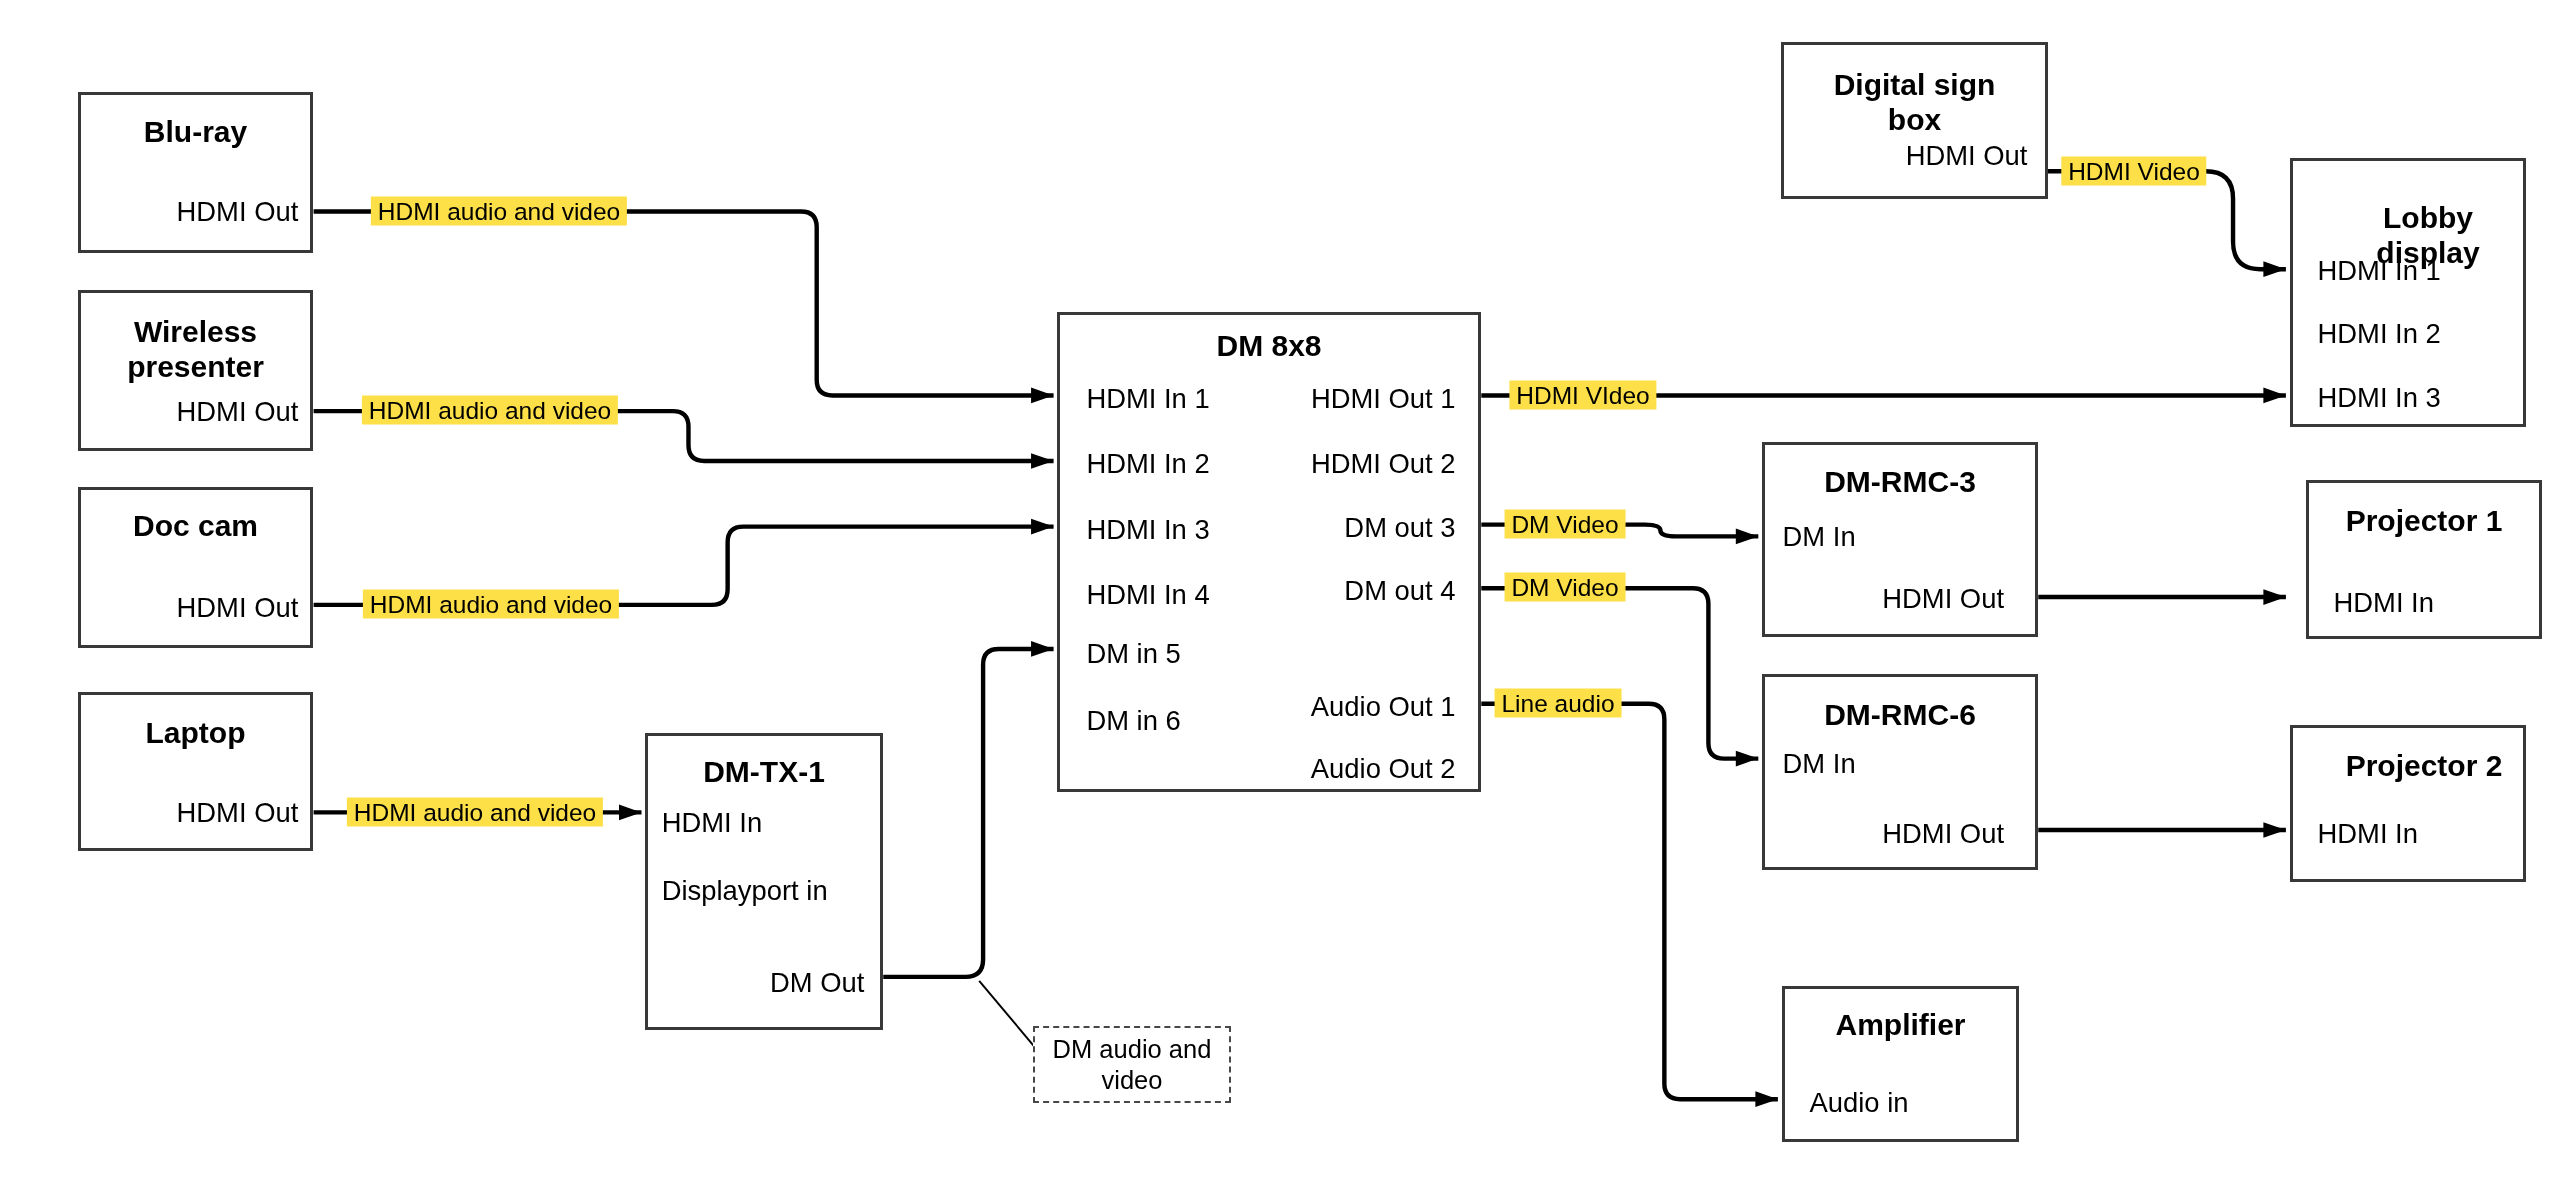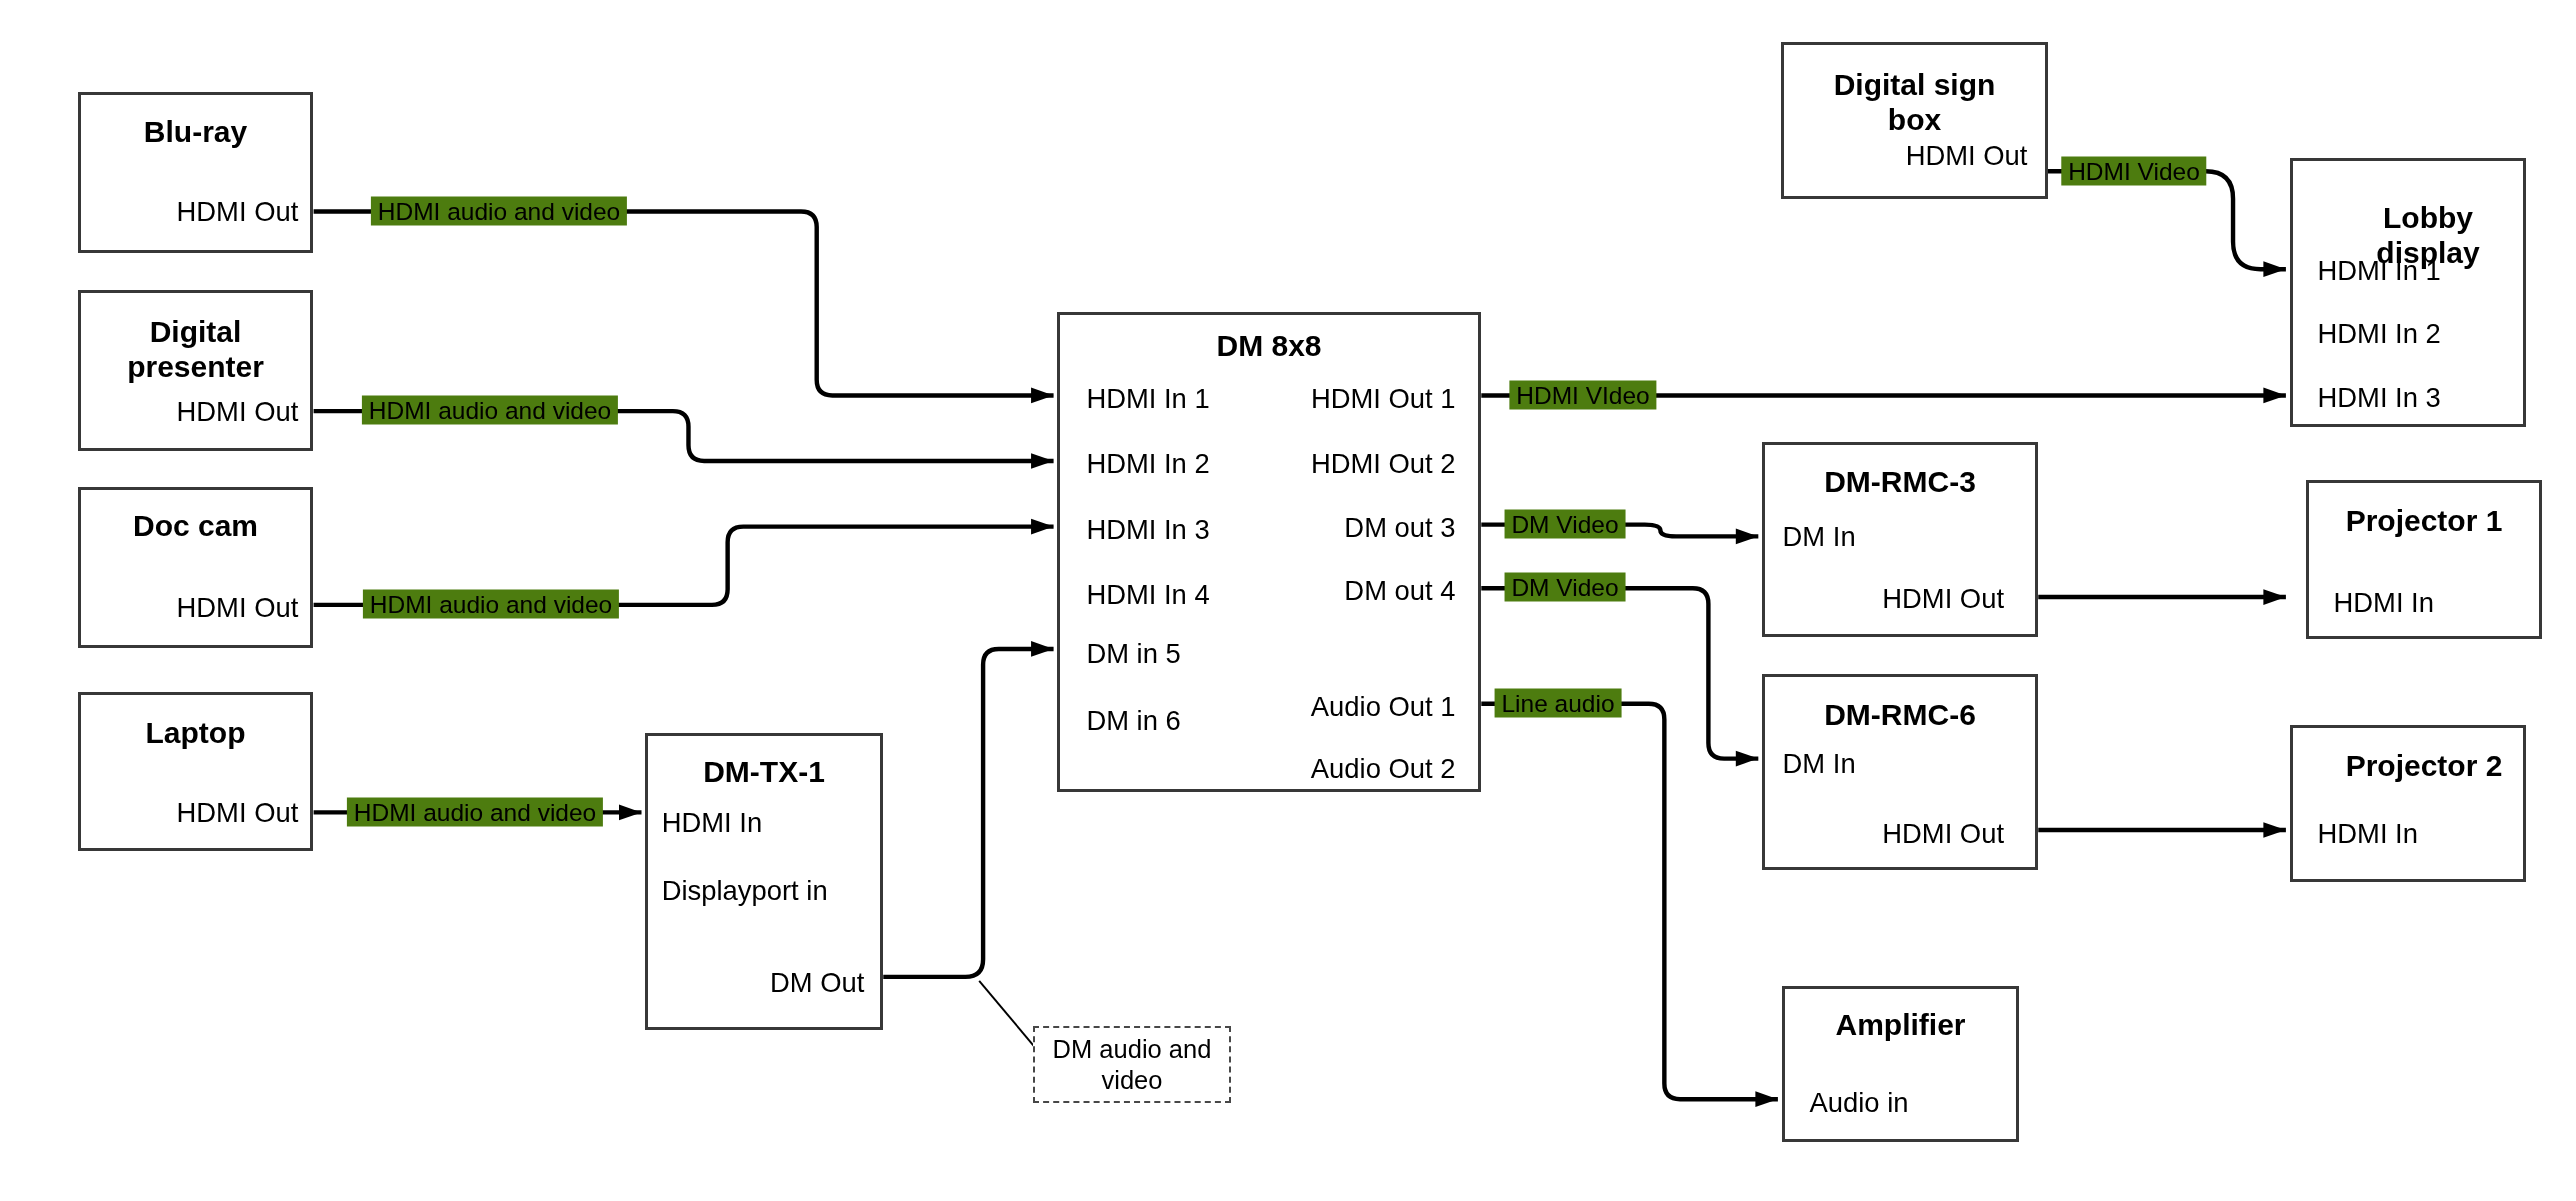--- a/index.html
+++ b/index.html
@@ -29,21 +29,21 @@
   .port{
     position:absolute;
     font-size:27.4px;line-height:33px;height:33px;
     white-space:nowrap;
   }
   .port-left{left:0;text-align:left;}
   .port-right{right:0;text-align:right;}
   .edge-label{
     position:absolute;
     transform:translate(-50%,-50%);
-    background:#4d7c0f;
+    background:#fde047;
     font-size:24.5px;line-height:29px;
     padding:0 6.9px;
     white-space:nowrap;
   }
   .callout{
     position:absolute;
     box-sizing:border-box;
     background:#ffffff;
     border:2px dashed #474747;
     display:flex;align-items:center;justify-content:center;
@@ -77,21 +77,21 @@
     <path class="edge" d="M 2082 610 L 2335 610" marker-end="url(#arrow)"></path>
     <path class="edge" d="M 2082 848 L 2335 848" marker-end="url(#arrow)"></path>
   </svg>
 
   <div class="node" style="left:78px;top:92px;width:235px;height:161px;">
     <div class="node-title" style="top:18.6px;">Blu-ray</div>
     <div class="port port-right" style="top:100px;right:11.7px;">HDMI Out</div>
   </div>
 
   <div class="node" style="left:78px;top:290px;width:235px;height:161px;">
-    <div class="node-title" style="top:20.6px;">Digital
+    <div class="node-title" style="top:20.6px;">Wireless
 presenter</div>
     <div class="port port-right" style="top:102px;right:11.7px;">HDMI Out</div>
   </div>
 
   <div class="node" style="left:78px;top:487px;width:235px;height:161px;">
     <div class="node-title" style="top:17.6px;">Doc cam</div>
     <div class="port port-right" style="top:101px;right:11.7px;">HDMI Out</div>
   </div>
 
   <div class="node" style="left:78px;top:692px;width:235px;height:159px;">

